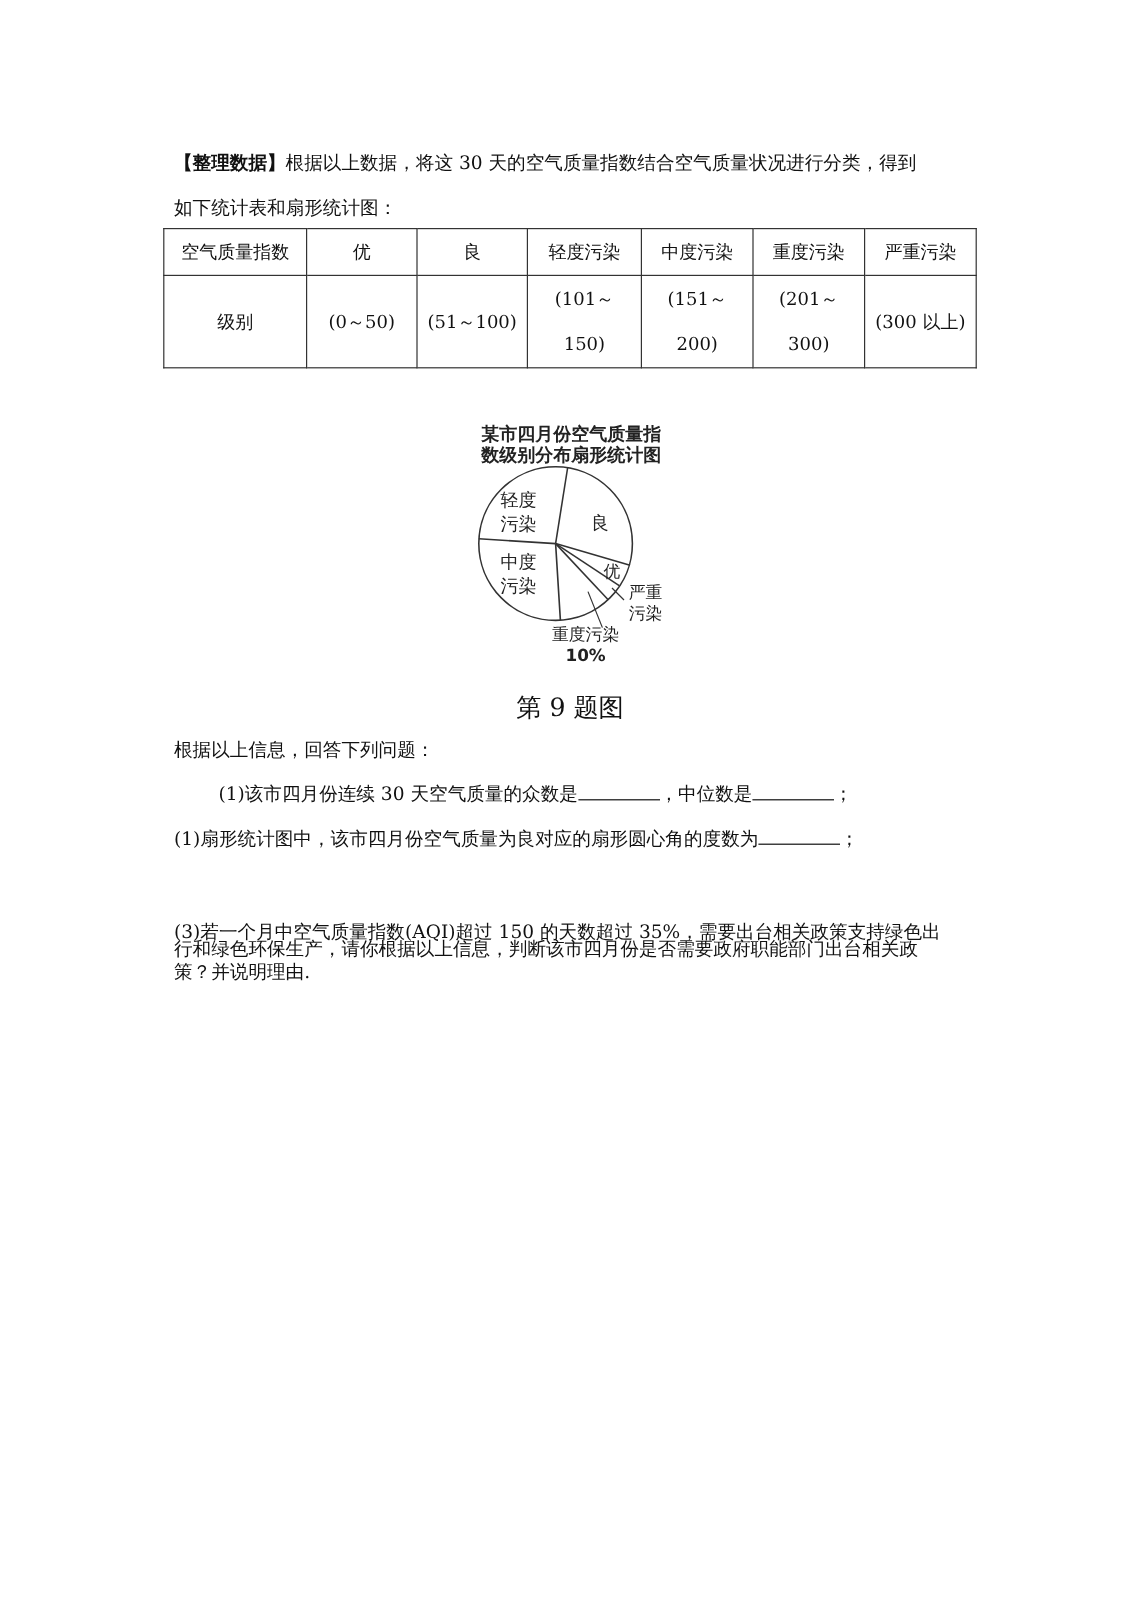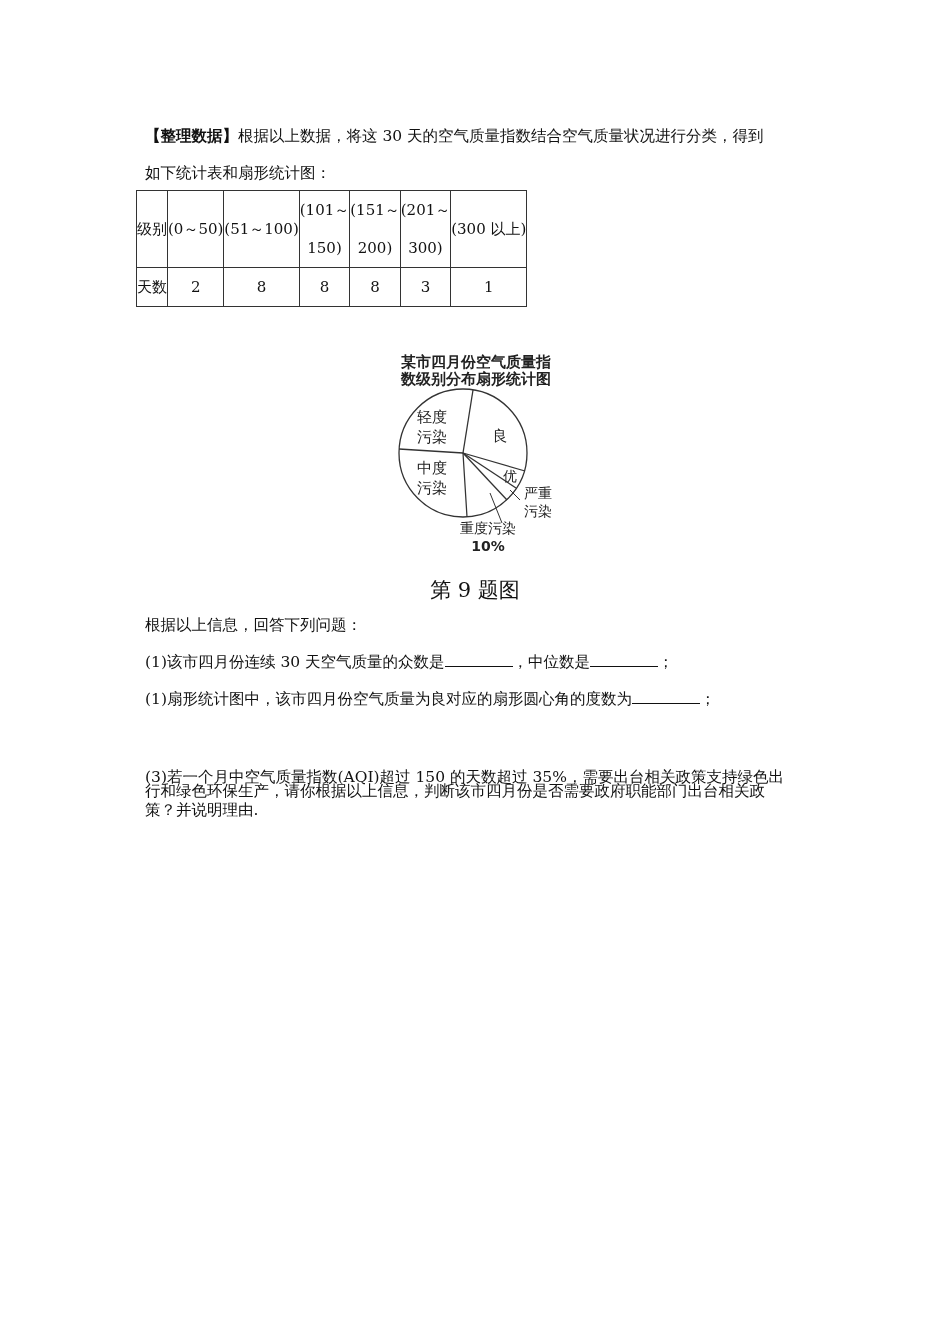--- a/index.html
+++ b/index.html
@@ -18,46 +18,46 @@
 </head>
 <body>
 
 <div class="p" style="top:126px;">
   <span class="bold">【整理数据】</span><span>根据以上数据，将这 30 天的空气质量指数结合空气质量状况进行分类，得到</span>
 </div>
 <div class="p" style="top:163px;">如下统计表和扇形统计图：</div>
 
 <table class="t">
   <tbody>
+      <tr class="r1">
+    <td class="hd" style="width:118px">空气质量指数</td>
+    <td style="width:91px">优</td>
+    <td style="width:91px">良</td>
+    <td style="width:94px">轻度污染</td>
+    <td style="width:92px">中度污染</td>
+    <td style="width:92px">重度污染</td>
+    <td style="width:92px">严重污染</td>
+  </tr>
   <tr class="r2">
     <td class="hd">级别</td>
     <td>(0～50)</td>
     <td>(51～100)</td>
     <td>
           <div>(101～</div>
           <div>150)</div>
         </td>
     <td>
           <div>(151～</div>
           <div>200)</div>
         </td>
     <td>
           <div>(201～</div>
           <div>300)</div>
         </td>
     <td>(300 以上)</td>
-  </tr>
-  <tr class="r3">
-    <td class="hd">天数</td>
-    <td>2</td>
-    <td>8</td>
-    <td>8</td>
-    <td>8</td>
-    <td>3</td>
-    <td>1</td>
   </tr>
 </tbody>
   </table>
 
 <svg style="position:absolute;left:370px;top:345px;" width="210" height="220" viewBox="0 0 210 220">
   <text x="106" y="22" text-anchor="middle" font-size="15" font-weight="bold" fill="#222">某市四月份空气质量指</text>
   <text x="106" y="39" text-anchor="middle" font-size="15" font-weight="bold" fill="#222">数级别分布扇形统计图</text>
   <circle cx="93" cy="108" r="64" fill="#fff" stroke="#333" stroke-width="1.3"></circle>
   <g stroke="#333" stroke-width="1.3">
     <line x1="93" y1="108" x2="103" y2="45"></line>
@@ -79,21 +79,21 @@
   <text x="118" y="206" text-anchor="middle" font-size="14" font-weight="bold" fill="#222">10%</text>
   <text x="62" y="128" text-anchor="middle" font-size="15" fill="#222">中度</text>
   <text x="62" y="148" text-anchor="middle" font-size="15" fill="#222">污染</text>
   <text x="62" y="77" text-anchor="middle" font-size="15" fill="#222">轻度</text>
   <text x="62" y="97" text-anchor="middle" font-size="15" fill="#222">污染</text>
 </svg>
 
 <div style="position:absolute;left:0;width:950px;top:576px;text-align:center;font-size:21px;">第 9 题图</div>
 
 <div class="p" style="top:615px;">根据以上信息，回答下列问题：</div>
-<div class="p" style="top:652px;">
+<div class="p" style="top:652px;margin-left:37px;">
   <span>(1)该市四月份连续 30 天空气质量的众数是</span><span class="blank"></span><span>，中位数是</span><span class="blank"></span><span>；</span>
 </div>
 <div class="p" style="top:689px;">
   <span>(1)扇形统计图中，该市四月份空气质量为良对应的扇形圆心角的度数为</span><span class="blank"></span><span>；</span>
 </div>
 <div class="p" style="top:767px;">(3)若一个月中空气质量指数(AQI)超过 150 的天数超过 35%，需要出台相关政策支持绿色出</div>
 <div class="p" style="top:781px;text-align:right;">行和绿色环保生产，请你根据以上信息，判断该市四月份是否需要政府职能部门出台相关政</div>
 <div class="p" style="top:800px;">策？并说明理由.</div>
 
 </body></html>

